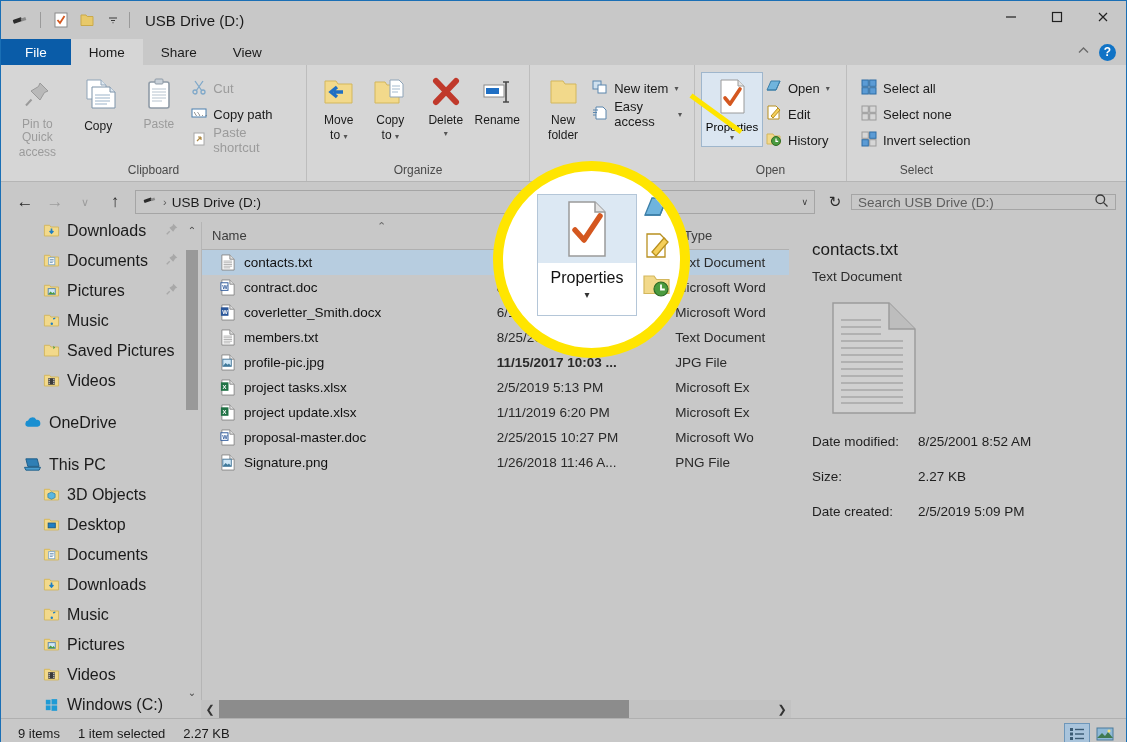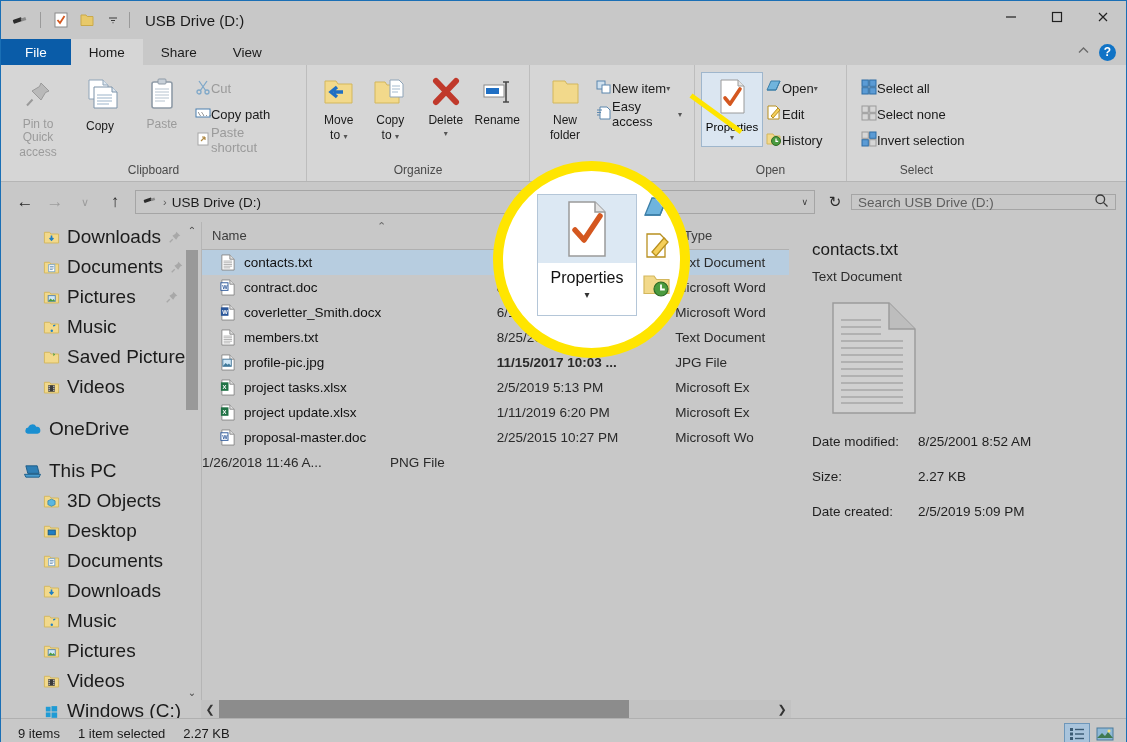--- a/index.html
+++ b/index.html
@@ -87,21 +87,21 @@
     width: 62px; display: flex; flex-direction: column;
     align-items: center; padding: 4px 2px; gap: 2px;
   }
   .bigbtn .lbl {
     font-size: 12px; color: #1b1b1b; text-align: center;
     line-height: 13px;
   }
   .bigbtn.dim .lbl { color: #9b9b9b; }
   .smallcol { display: flex; flex-direction: column; gap: 2px; padding-top: 4px; }
   .smallbtn {
-    display: flex; align-items: center; 
+    display: flex; align-items: center; gap: 6px;
     padding: 2px 6px 2px 2px; font-size: 13px; color: #1b1b1b;
     height: 24px;
   }
   .smallbtn.dim { color: #9b9b9b; }
   .caret { font-size: 8px; color: #555; }
 
   .propbtn {
     width: 62px; display: flex; flex-direction: column;
     align-items: center; padding: 4px 2px;
     border: 1px solid #9fb6cc; background: #dbe6f1;
@@ -138,22 +138,22 @@
   
   .content {
     display: flex; height: 496px; background: #c8c8c8;
     position: relative;
   }
   .sidebar {
     width: 200px; position: relative; overflow: hidden;
     background: #c8c8c8;
   }
   .navitem {
-    height: 30px; display: flex; align-items: center;
-    gap: 7px; padding-left: 22px; font-size: 19px;
+    height: 30px; display: flex; align-items: flex-start;
+    gap: 7px; padding-left: 22px; font-size: 16px;
     color: #1b1b1b; position: relative;
   }
   .navitem.indent1 { padding-left: 42px; }
   .navitem.root { padding-left: 22px; }
   .navitem .pin { margin-left: auto; margin-right: 22px; }
   .navgap { height: 12px; }
   .sb-scroll {
     position: absolute; right: 3px; top: 0; width: 12px; height: 100%;
     background: #c8c8c8;
   }
@@ -945,20 +945,31 @@
                   <rect x="0.5" y="4" width="7.5" height="8" fill="#ffffff" stroke="#2b579a"></rect>
                   <text x="1.8" y="10.3" font-size="6" fill="#2b579a" font-family="Liberation Sans,sans-serif" font-weight="bold">W</text>
                 </svg>
               </span>
               <span>proposal-master.doc</span>
             </div>
             <div class="cell-date" style="width: 178px;">2/25/2015 10:27 PM</div>
             <div class="cell-type" style="width: 130px;">Microsoft Wo</div>
           </div>
           <div class="row">
+            <div class="cell-name" style="width: 310px;">
+              <span style="display: flex;">
+                <svg width="16" height="17" viewBox="0 0 16 18">
+       <path d="M1.5 1 h8.5 l4.5 4.5 V17 H1.5 Z" fill="#ffffff" stroke="#8a8a8a"></path>
+       <path d="M10 1 v4.5 h4.5" fill="#e0e0e0" stroke="#8a8a8a"></path>
+                  <rect x="2.5" y="5.5" width="9" height="7.5" fill="#cfe6f5" stroke="#4a7a9b"></rect>
+                  <path d="M2.5 13 L5.5 9.5 L7.5 11.5 L9 10 L11.5 13 Z" fill="#3f7a9b"></path>
+                </svg>
+              </span>
+              <span>Signature.png</span>
+            </div>
             <div class="cell-date" style="width: 178px;">1/26/2018 11:46 A...</div>
             <div class="cell-type" style="width: 130px;">PNG File</div>
           </div>
         </div>
     </div>
 
     <div class="detailpane">
       <div class="dp-title">contacts.txt</div>
       <div class="dp-sub">Text Document</div>
       <div class="dp-thumb">

